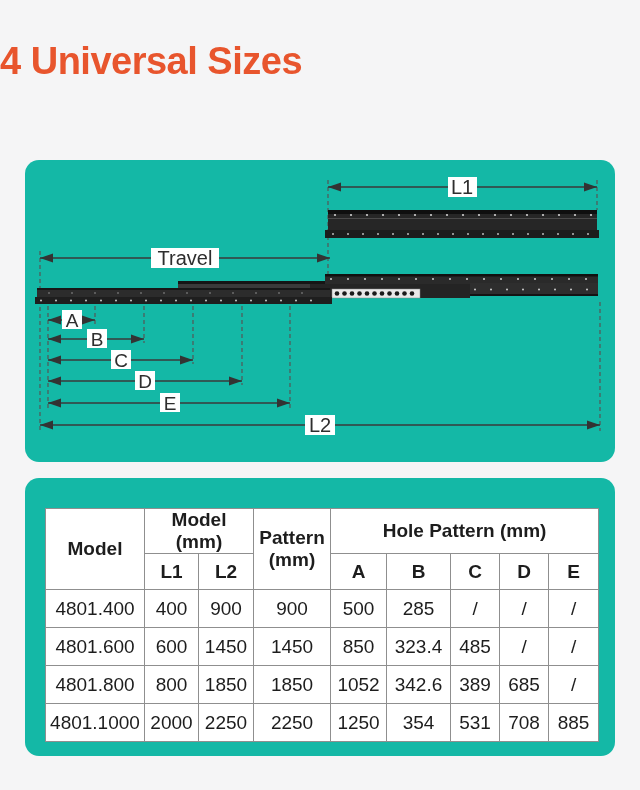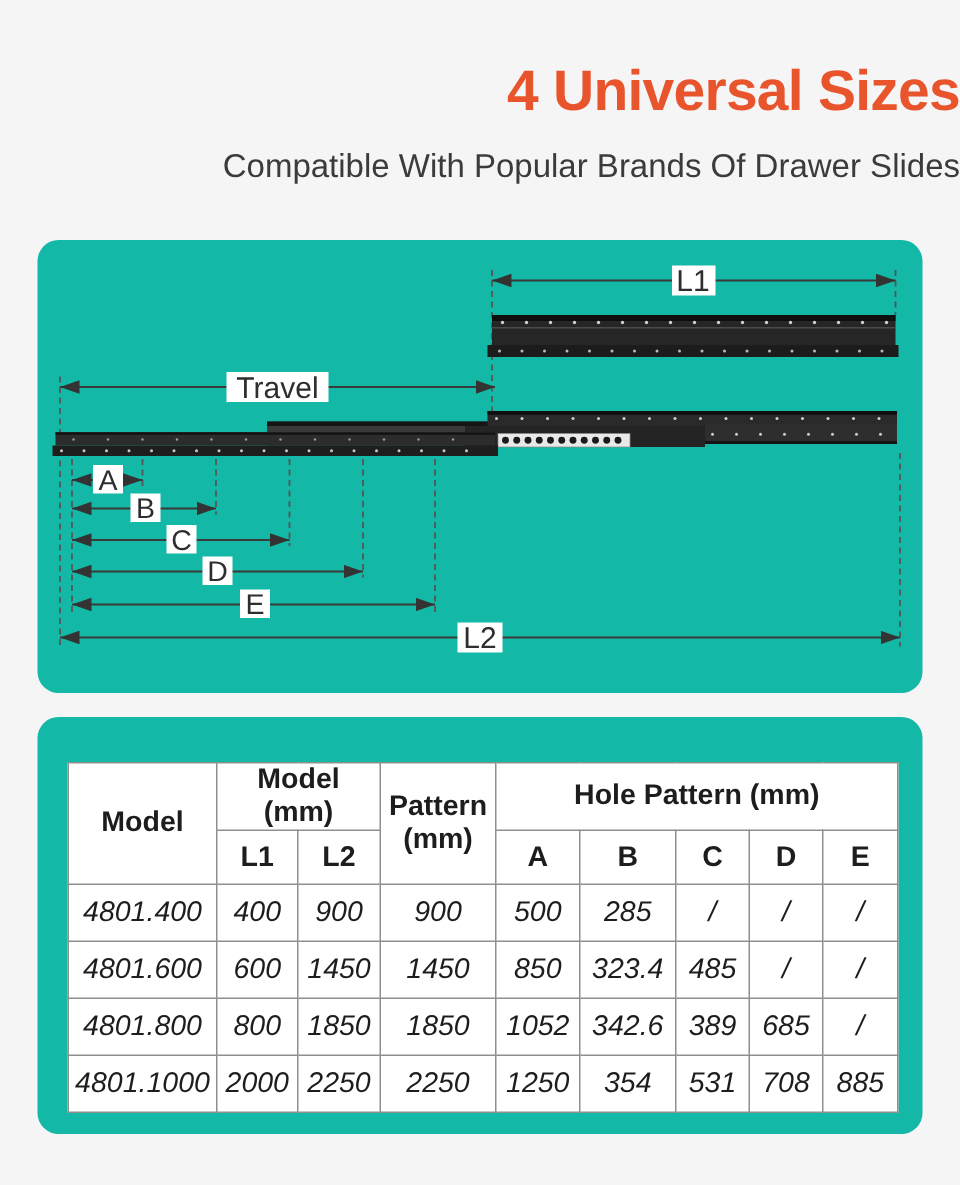--- a/index.html
+++ b/index.html
@@ -1,44 +1,43 @@
 <!DOCTYPE html>
 <html><head>
 <meta charset="utf-8">
 <style>
   html,body{margin:0;padding:0;width:640px;height:790px;overflow:hidden;
     font-family:"Liberation Sans",sans-serif;background:#f5f5f6;}
   .page{position:relative;width:640px;height:790px;background:#f5f5f6;}
-  .hero{position:absolute;top:0;left:0;width:640px;text-align:right;}
+  .hero{position:absolute;top:0;left:0;width:640px;text-align:left;}
   .hero-title{margin:0;padding-top:40px;font-size:38px;line-height:42px;
     font-weight:bold;letter-spacing:-.5px;color:#e8552d;}
   .hero-sub{margin:0;padding-top:16px;font-size:22px;line-height:26px;
     font-weight:400;color:#3b3b3b;}
   .panel{position:absolute;left:25px;width:590px;background:#14b8a6;border-radius:14px;}
   .panel-diagram{top:160px;height:302px;}
   .panel-table{top:478px;height:278px;}
   svg text{fill:#2e2e2e;}
   table.spec{border-collapse:collapse;table-layout:fixed;width:553px;
     margin:30px 0 0 20px;background:#fff;color:#1d1d1d;}
   table.spec th,table.spec td{border:1px solid #8f8f8f;text-align:center;
     vertical-align:middle;padding:0 2px;overflow:hidden;}
   table.spec th{font-size:19px;font-weight:bold;line-height:22px;}
-  table.spec td{font-size:19px;font-weight:400;font-style:italic;}
+  table.spec td{font-size:19px;font-weight:400;}
   tr.hrow1 th{height:40px;}
   tr.hrow2 th{height:35px;}
   tr.drow td{height:37px;}
 </style>
 </head>
 <body>
 
 <div class="page">
 
   <div class="hero">
     <h1 class="hero-title">4 Universal Sizes</h1>
-    <p class="hero-sub">Compatible With Popular Brands Of Drawer Slides</p>
   </div>
 
   <div class="panel panel-diagram">
     <svg width="590" height="302" viewBox="0 0 590 302">
       <defs>
         <marker id="arr" viewBox="0 0 10 7" refX="10" refY="3.5" markerWidth="10" markerHeight="7" orient="auto-start-reverse">
           <path d="M0,0 L10,3.5 L0,7 Z" fill="#333"></path>
         </marker>
       </defs>
 

